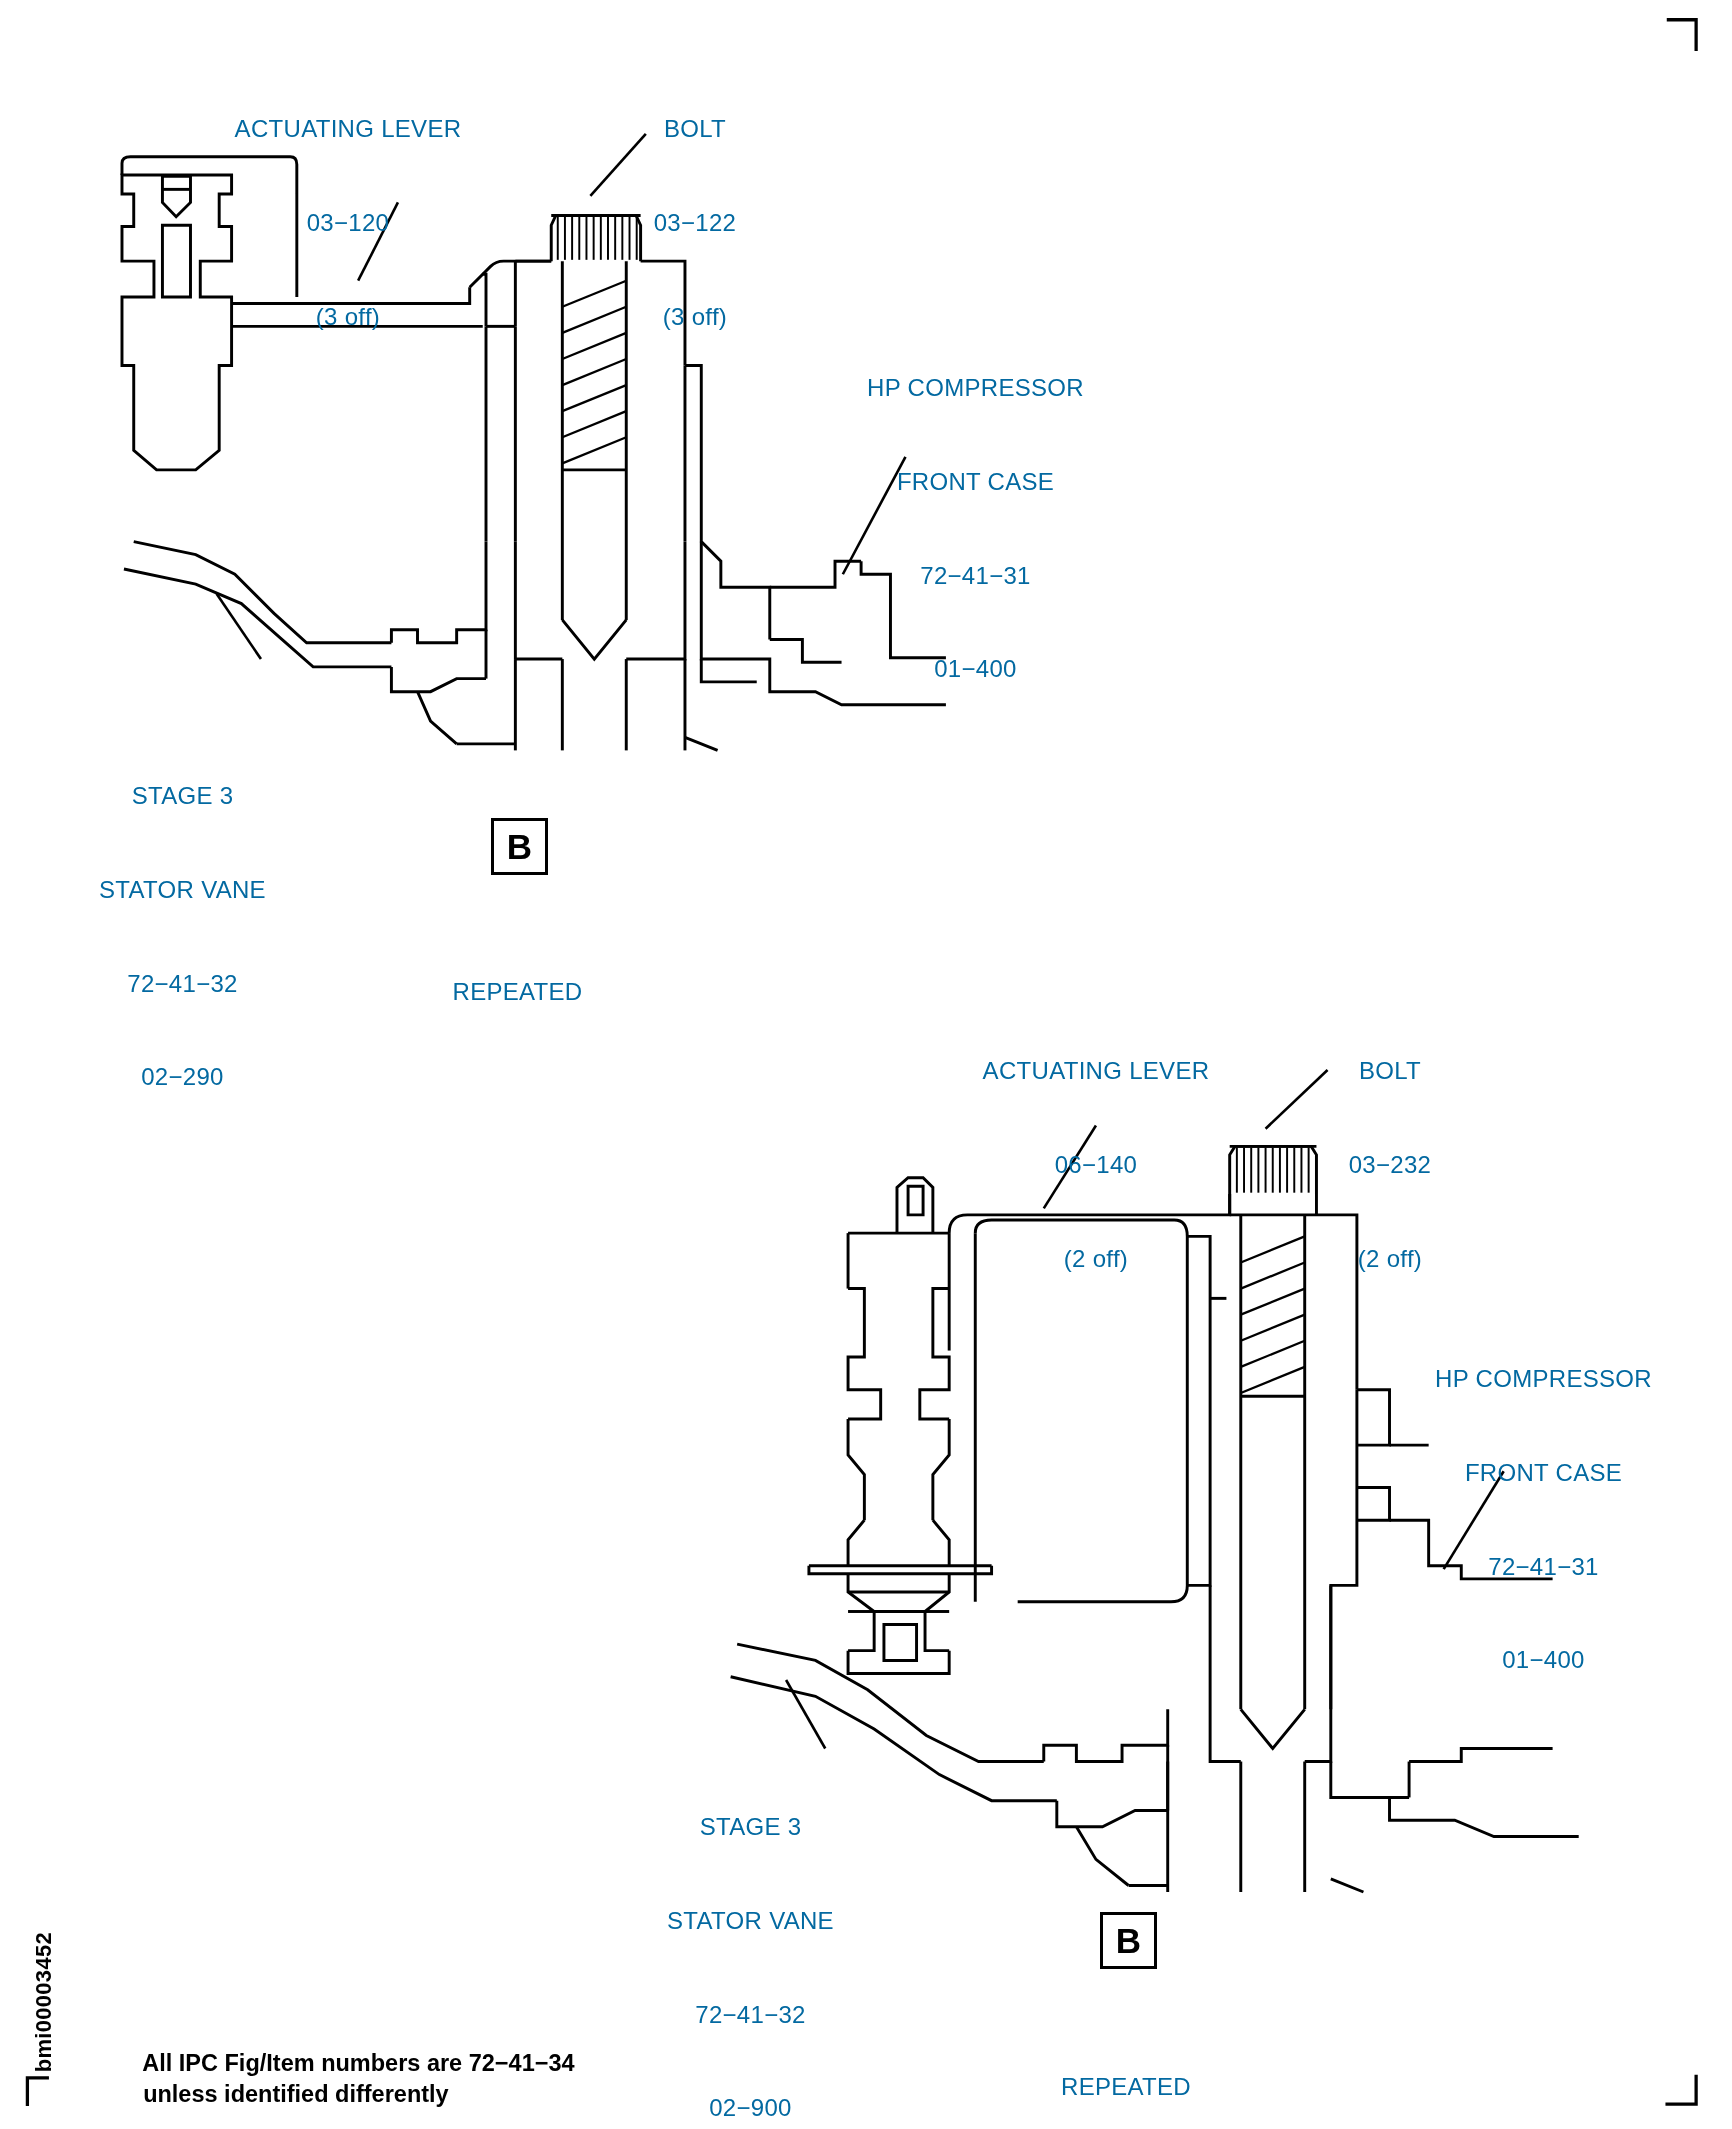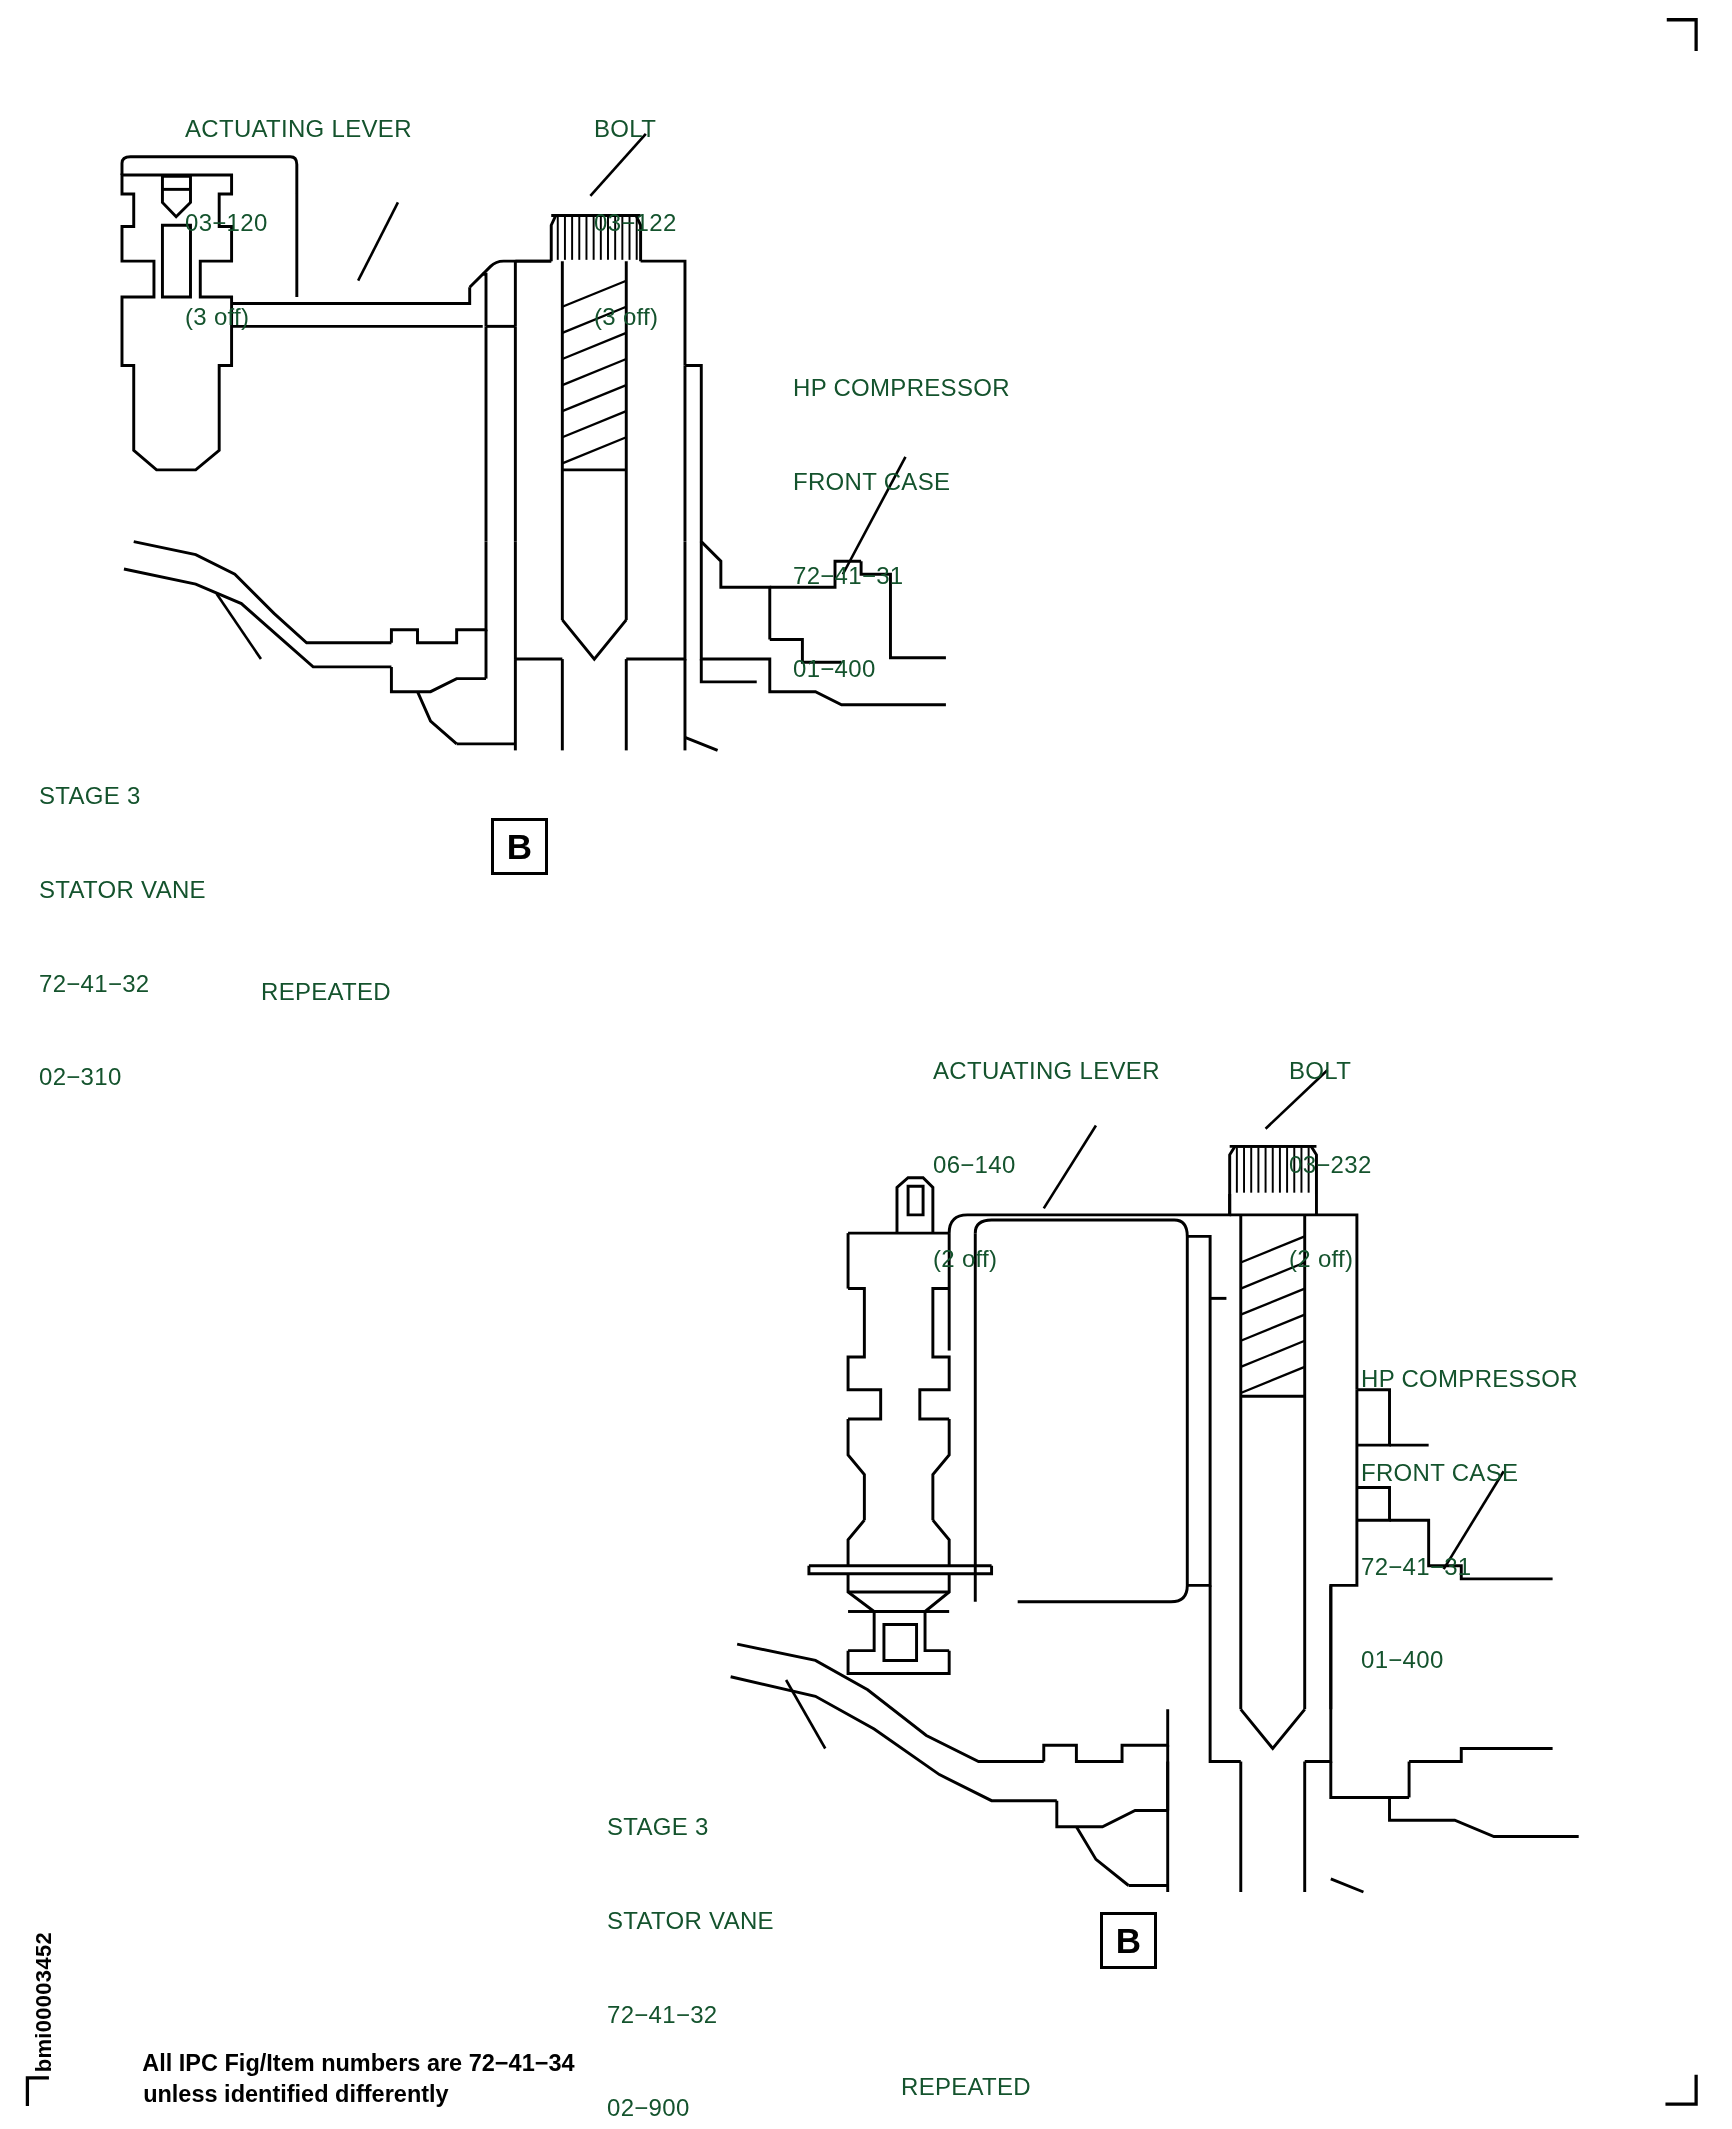--- a/index.html
+++ b/index.html
@@ -16,23 +16,23 @@
     width: 1732px;
     height: 2129px;
     background: #ffffff;
     overflow: hidden;
   }
   .lbl {
     position: absolute;
     font-size: 24px;
     line-height: 1.30;
     letter-spacing: 0.3px;
-    text-align: left;
+    text-align: center;
     white-space: pre;
-    color: #14532d;
+    color: #0369a1;
   }
   .lbl .ln { display: block; }
   .box-letter {
     position: absolute;
     border: 3.9px solid #000;
     font-size: 35px;
     font-weight: bold;
     display: flex;
     align-items: center;
     justify-content: center;
@@ -298,21 +298,21 @@
     <span class="ln">HP COMPRESSOR</span>
     <span class="ln">FRONT CASE</span>
     <span class="ln">72−41−31</span>
     <span class="ln">01−400</span>
   </div>
 
   <div class="lbl" style="left:39px; top:718px; width:287px;">
     <span class="ln">STAGE 3</span>
     <span class="ln">STATOR VANE</span>
     <span class="ln">72−41−32</span>
-    <span class="ln">02−310</span>
+    <span class="ln">02−290</span>
   </div>
 
   <div class="box-letter" style="left:491px; top:818px; width:51px; height:51px;">B</div>
 
   <div class="lbl" style="left:261px; top:914px; width:513px;">
     <span class="ln">REPEATED</span>
   </div>
 
   <div class="lbl" style="left:933px; top:993px; width:326px;">
     <span class="ln">ACTUATING LEVER</span>

